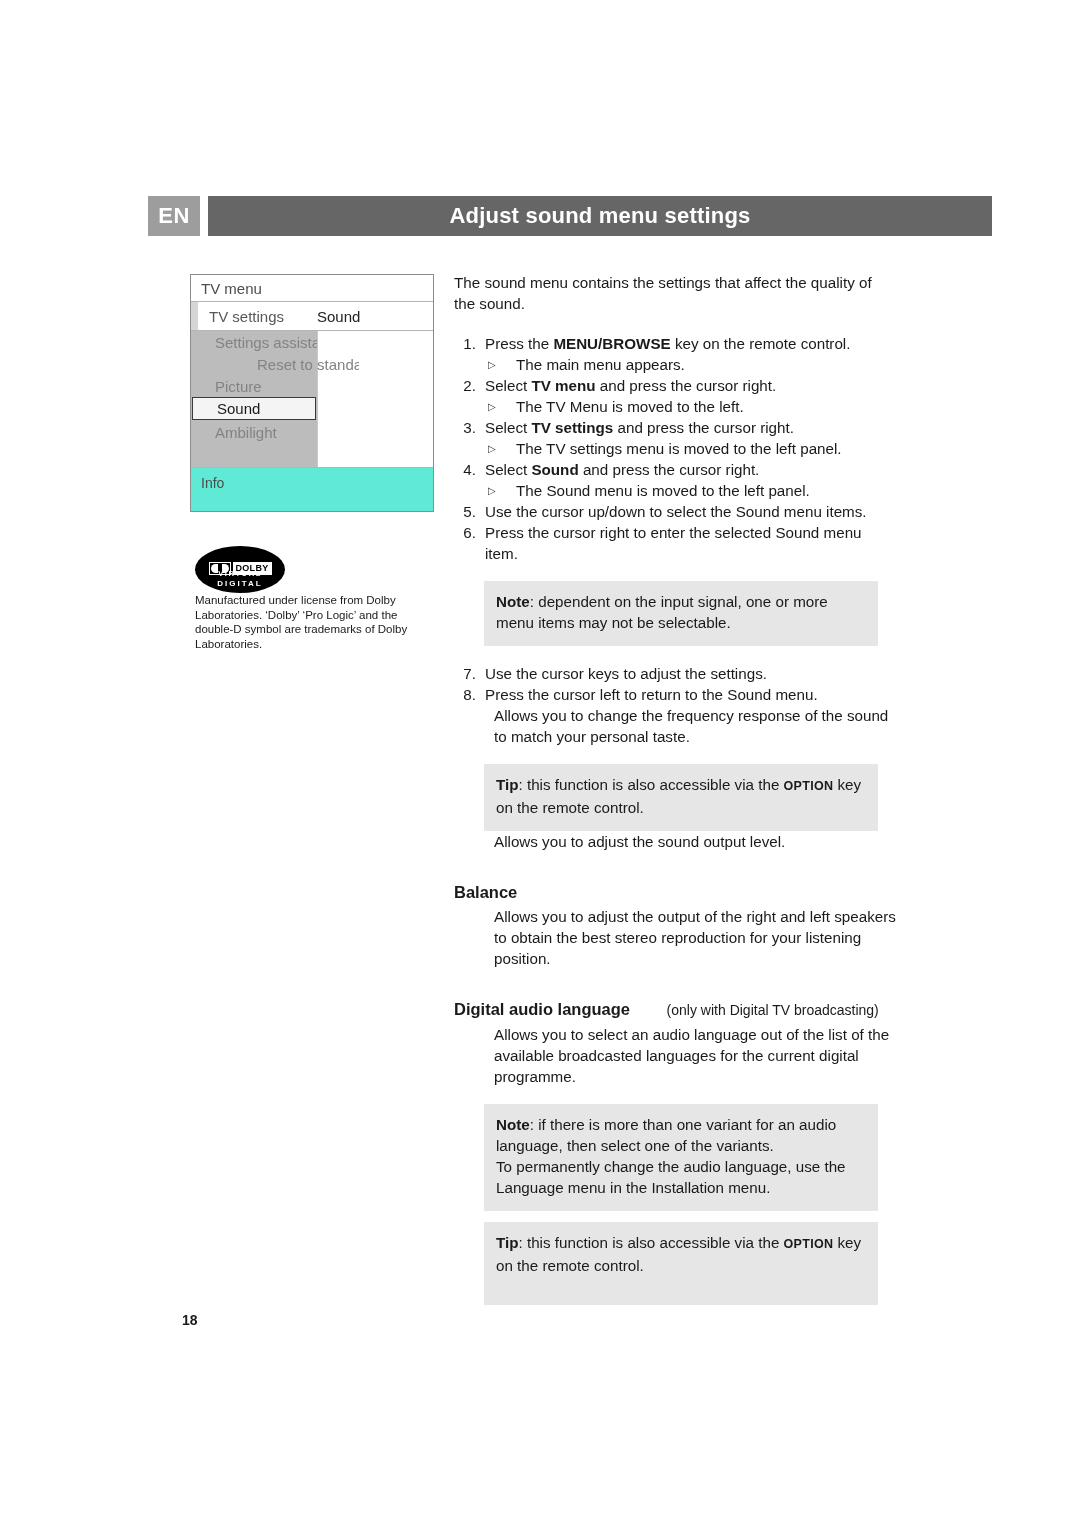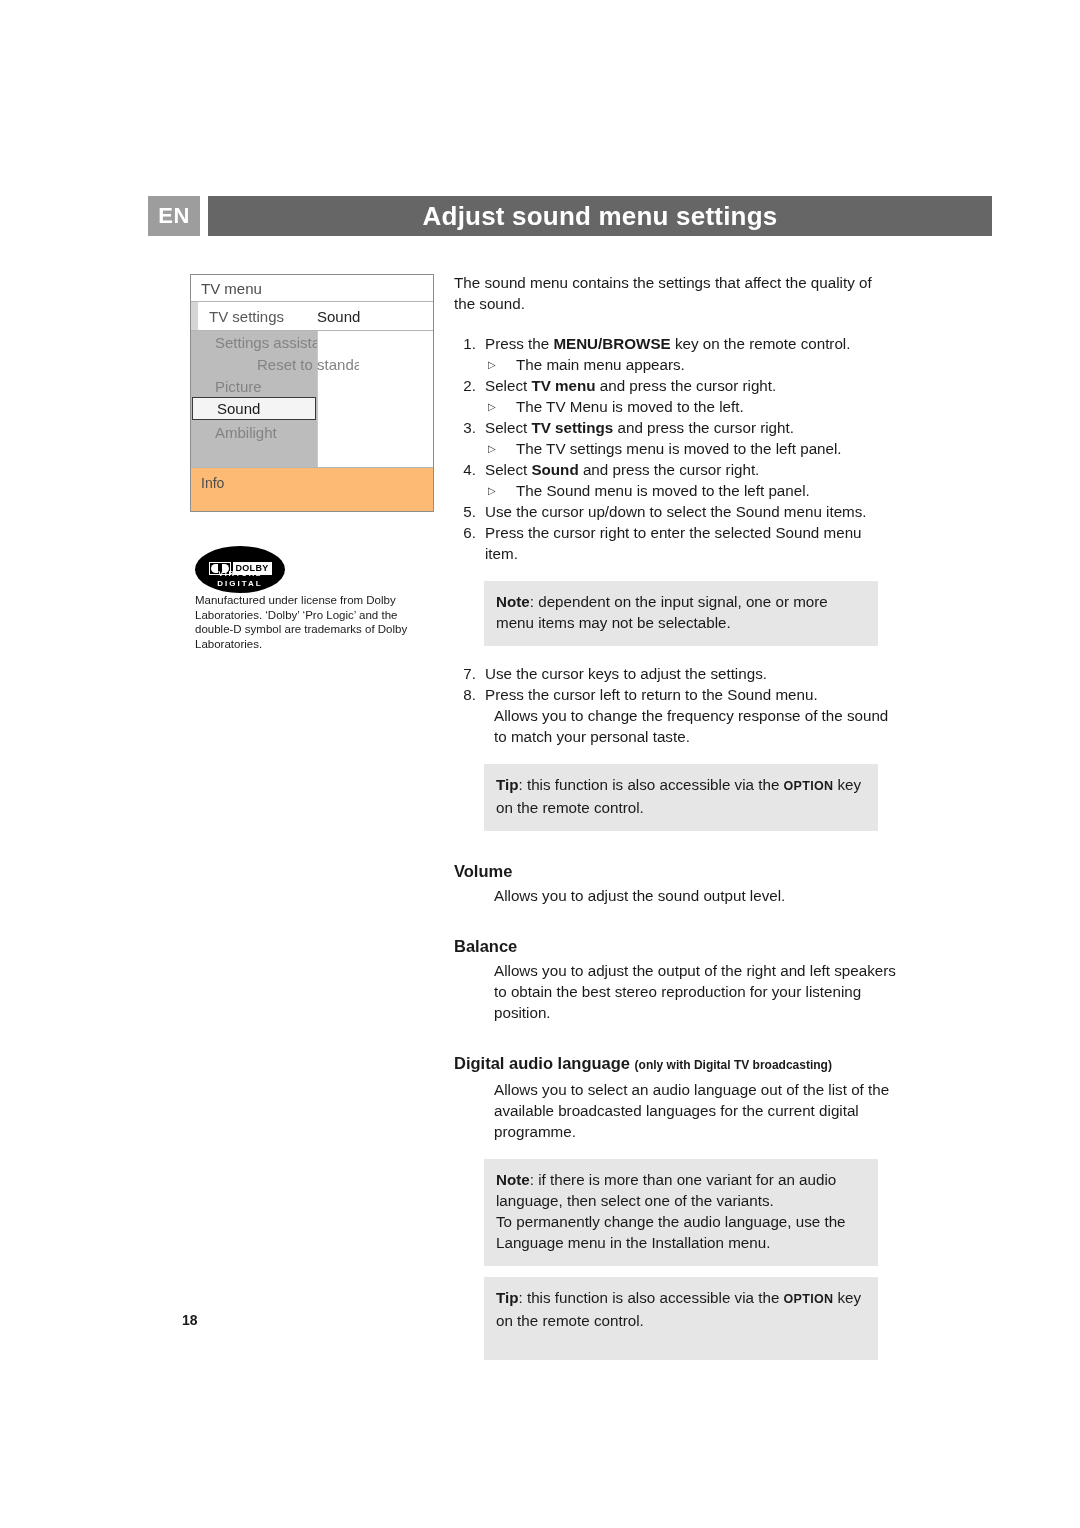--- a/index.html
+++ b/index.html
@@ -40,21 +40,21 @@
     justify-content: center;
   }
   #title-bar {
     position: absolute;
     left: 60px;
     top: 0;
     right: 0;
     height: 40px;
     background: #666666;
     color: #ffffff;
-    font-size: 26px;
+    font-size: 22px;
     font-weight: bold;
     display: flex;
     align-items: center;
     justify-content: center;
     letter-spacing: .2px;
   }
 
   
   #left-col {
     position: absolute;
@@ -155,21 +155,21 @@
   #tvm-footer {
     height: 44px;
     border-top: 1px solid #b5b5b5;
     display: flex;
     align-items: flex-start;
     padding-left: 10px;
     padding-top: 7px;
     box-sizing: border-box;
     color: #4d4d4d;
     font-size: 14px;
-    background: #fdba74;
+    background: #5eead4;
   }
 
   
   #dolby-block {
     margin-top: 34px;
     margin-left: 5px;
   }
   #dolby-logo {
     width: 90px;
     height: 47px;
@@ -296,22 +296,23 @@
     box-sizing: border-box;
   }
   .callout p { margin: 0; }
 
   h3.sect {
     font-size: 16.5px;
     font-weight: bold;
     margin: 30px 0 3px 0;
   }
   h3.sect .sub {
-    font-weight: bold;
-    font-size: 12px;
+    font-weight: normal;
+    font-size: 14px;
+    margin-left: 32px;
   }
   p.body {
     margin: 0 0 0 40px;
     width: 404px;
   }
 
   #page-number {
     position: absolute;
     left: 182px;
     top: 1312px;
@@ -428,21 +429,20 @@
       <span>Press the cursor left to return to the Sound menu.</span>
     </li>
   </ol>
 
   <p class="body">Allows you to change the frequency response of the sound to match your personal taste.</p>
 
   <div class="callout">
     <p><b>Tip</b><span>: this function is also accessible via the </span><b style="font-size:12.5px;letter-spacing:.3px;">OPTION</b><span> key on the remote control.</span></p>
   </div>
 
-  <h3 class="sect">Volume</h3>
   <p class="body">Allows you to adjust the sound output level.</p>
 
   <h3 class="sect">Balance</h3>
   <p class="body">Allows you to adjust the output of the right and left speakers to obtain the best stereo reproduction for your listening position.</p>
 
   <h3 class="sect"><span>Digital audio language</span> <span class="sub">(only with Digital TV broadcasting)</span></h3>
   <p class="body">Allows you to select an audio language out of the list of the available broadcasted languages for the current digital programme.</p>
 
   <div class="callout">
     <p><b>Note</b><span>: if there is more than one variant for an audio language, then select one of the variants.</span></p>

